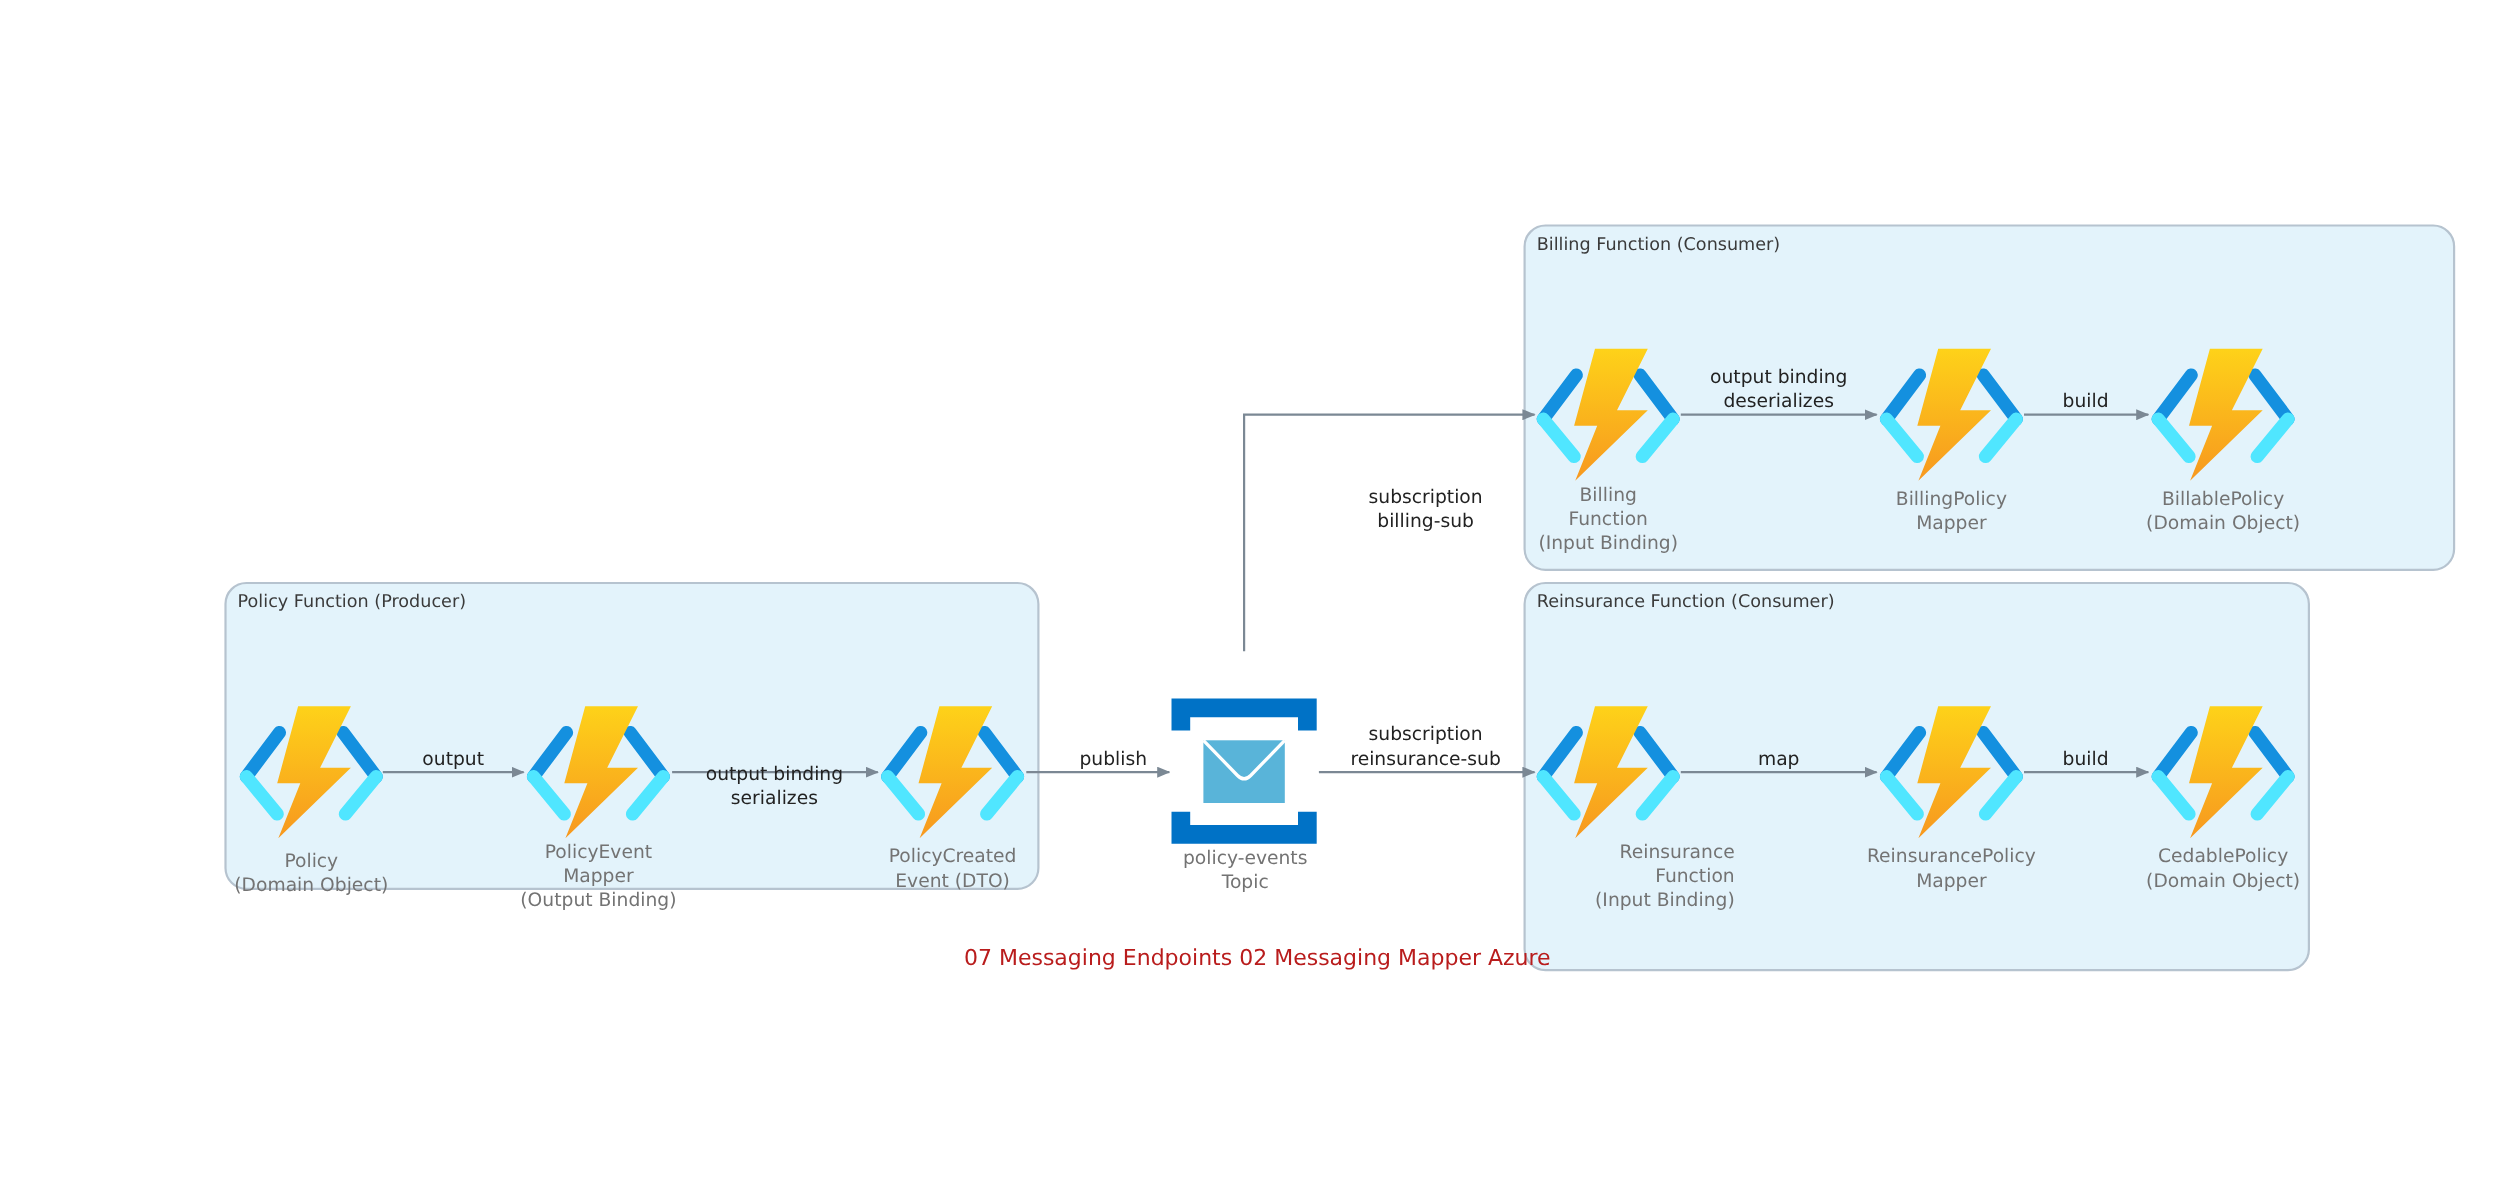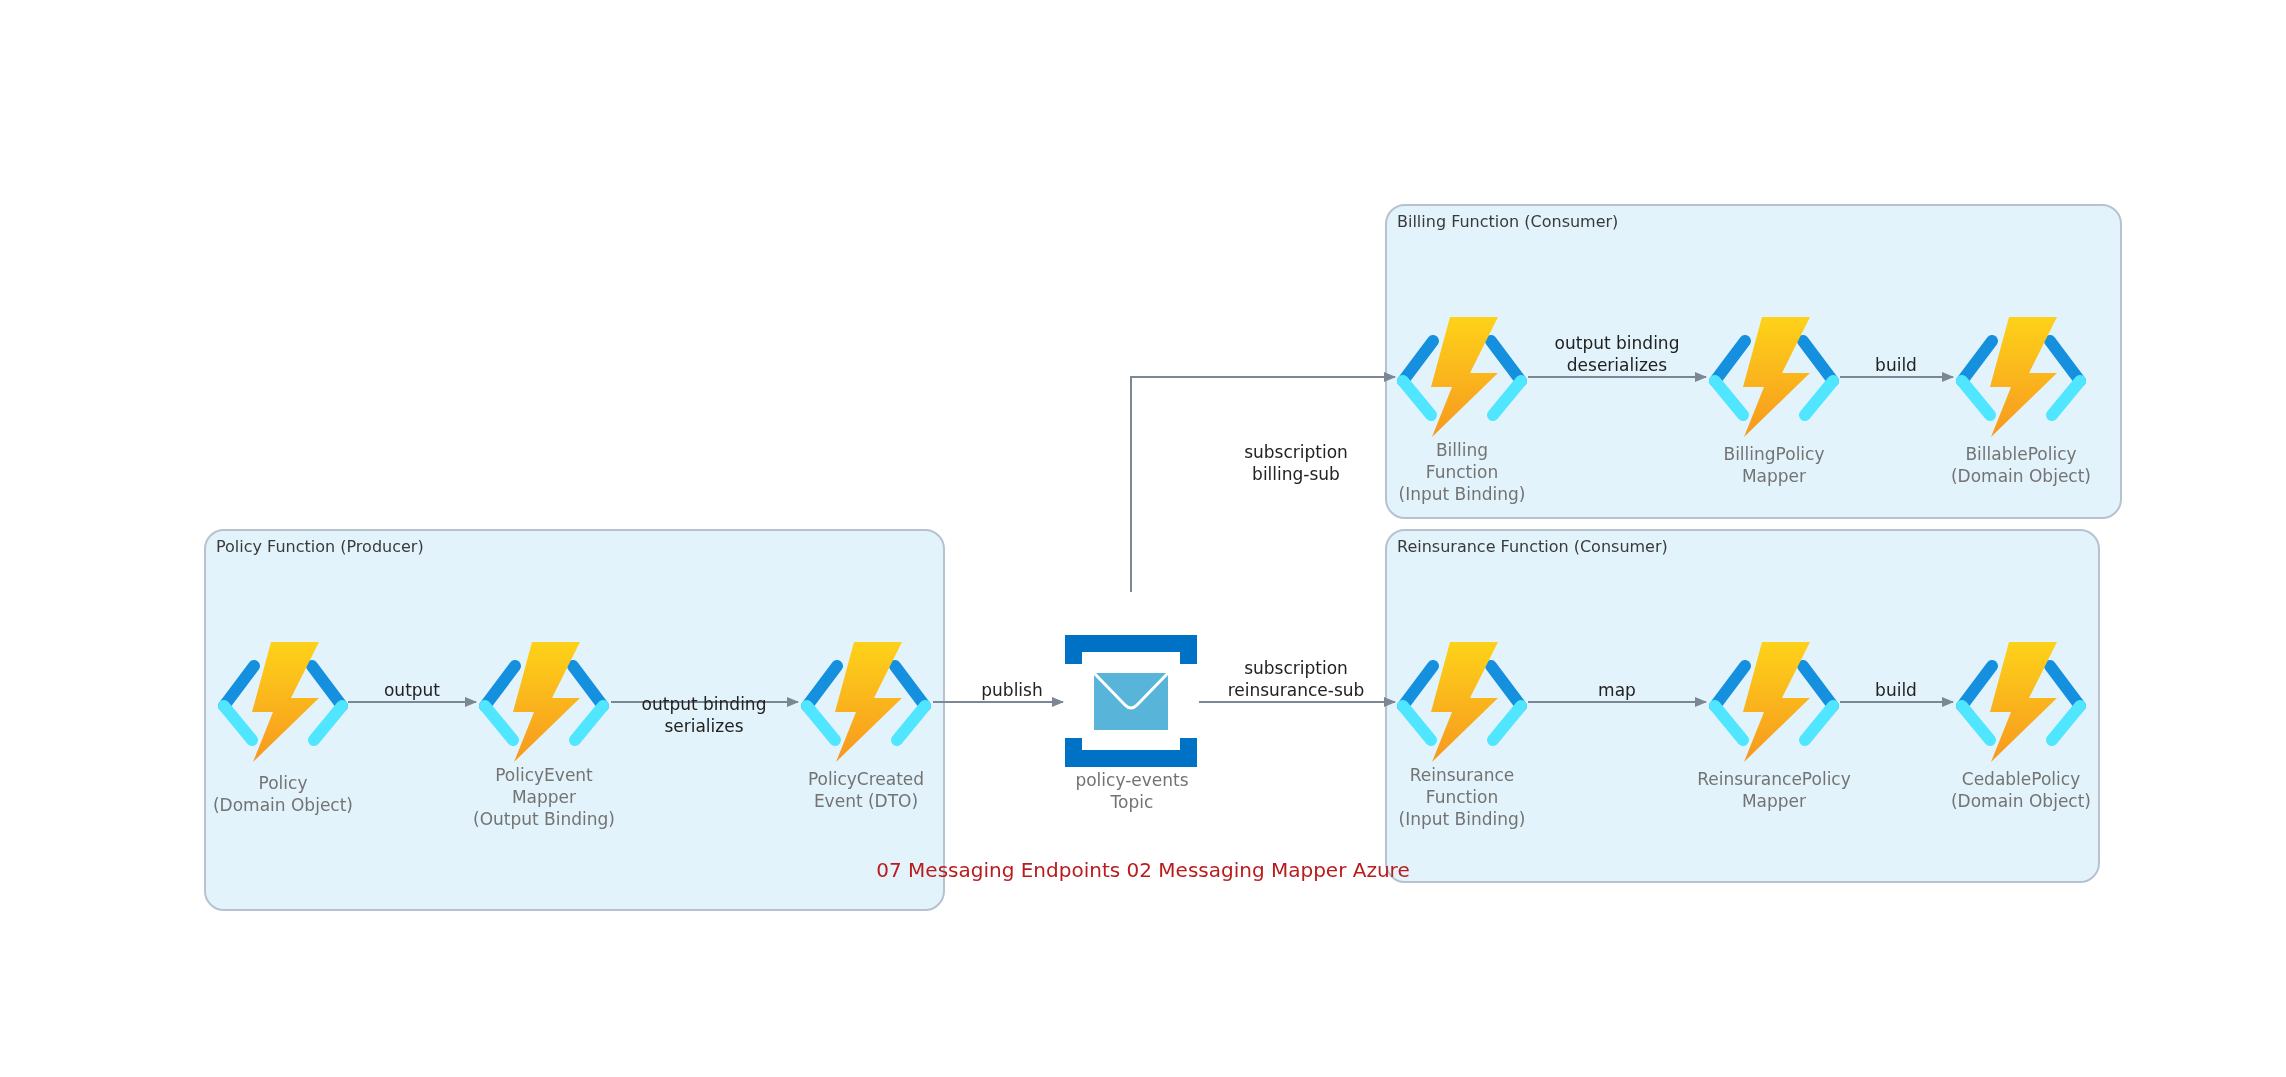--- a/index.html
+++ b/index.html
@@ -10,24 +10,24 @@
   svg.edges { position:absolute; left:0; top:0; }
   .node { position:absolute; width:150px; text-align:center; }
   .node .icon { position:absolute; left:0; top:0; }
   .node-label { position:absolute; left:-40px; width:230px; font-size:17px; line-height:22px; text-align:center; color:#737373; white-space:pre-line; }
   .edge-label { position:absolute; font-size:17px; line-height:22px; text-align:center; color:#222; white-space:pre-line; width:240px; }
   .caption { position:absolute; left:0; width:2286px; top:858px; text-align:center; font-size:20px; color:#b91c1c; }
 </style>
 </head>
 <body>
 
-<div class="cluster" style="left:204px; top:529px; width:741px; height:382px;">
+<div class="cluster" style="left:204px; top:529px; width:741px; height:280px;">
   <div class="cluster-title">Policy Function (Producer)</div>
 </div>
-<div class="cluster" style="left:1385px; top:204px; width:737px; height:315px;">
+<div class="cluster" style="left:1385px; top:204px; width:847px; height:315px;">
   <div class="cluster-title">Billing Function (Consumer)</div>
 </div>
 <div class="cluster" style="left:1385px; top:529px; width:715px; height:354px;">
   <div class="cluster-title">Reinsurance Function (Consumer)</div>
 </div>
 
 <svg class="edges" width="2286" height="1077">
   <defs>
     <marker id="arr" markerWidth="12" markerHeight="10" refX="11" refY="5" orient="auto" markerUnits="userSpaceOnUse">
       <path d="M0,0 L12,5 L0,10 Z" fill="#7b8894"></path>
@@ -133,21 +133,21 @@
       <use href="#fnIcon"></use>
     </svg>
   <div class="node-label" style="top:128px; left:-48px;">BillablePolicy
 (Domain Object)</div>
 </div>
 
 <div class="node" style="left:1395px; top:640px;">
   <svg class="icon" width="134" height="125">
       <use href="#fnIcon"></use>
     </svg>
-  <div class="node-label" style="top:124px; left:-48px;">Reinsurance
+  <div class="node-label" style="top:124px; left:-48px;text-align:right;">Reinsurance
 Function
 (Input Binding)</div>
 </div>
 <div class="node" style="left:1707px; top:640px;">
   <svg class="icon" width="134" height="125">
       <use href="#fnIcon"></use>
     </svg>
   <div class="node-label" style="top:128px; left:-48px;">ReinsurancePolicy
 Mapper</div>
 </div>

